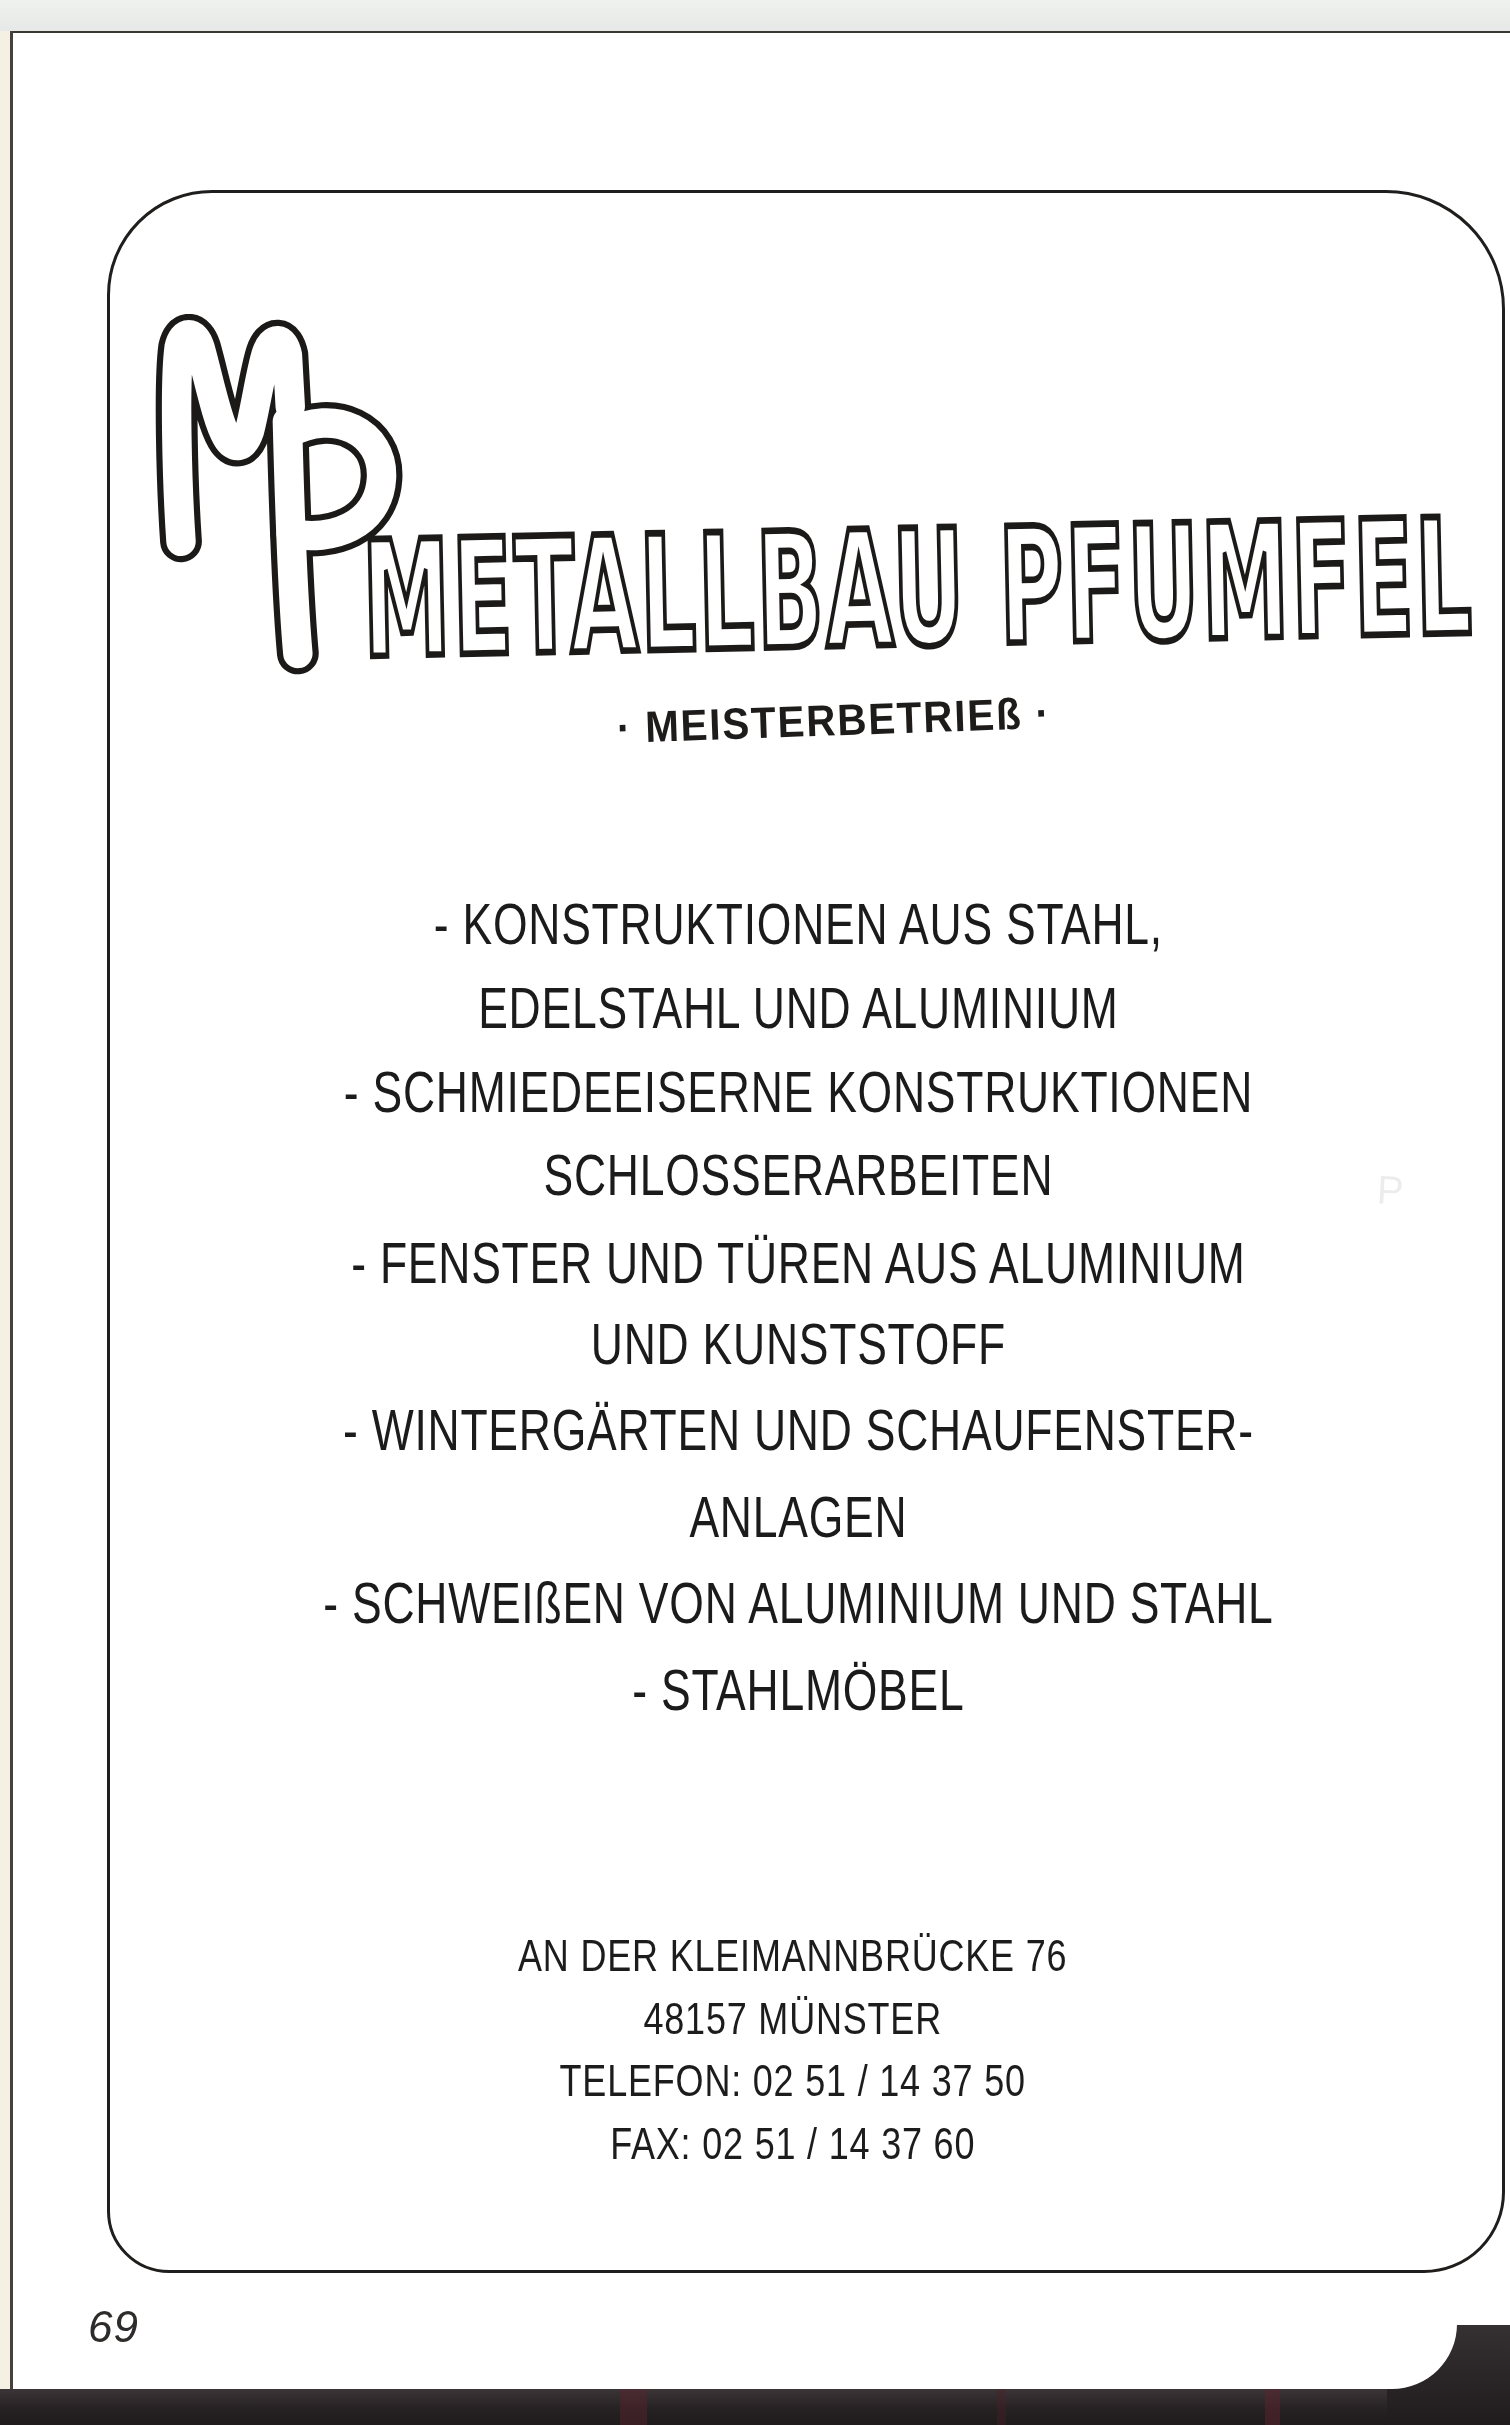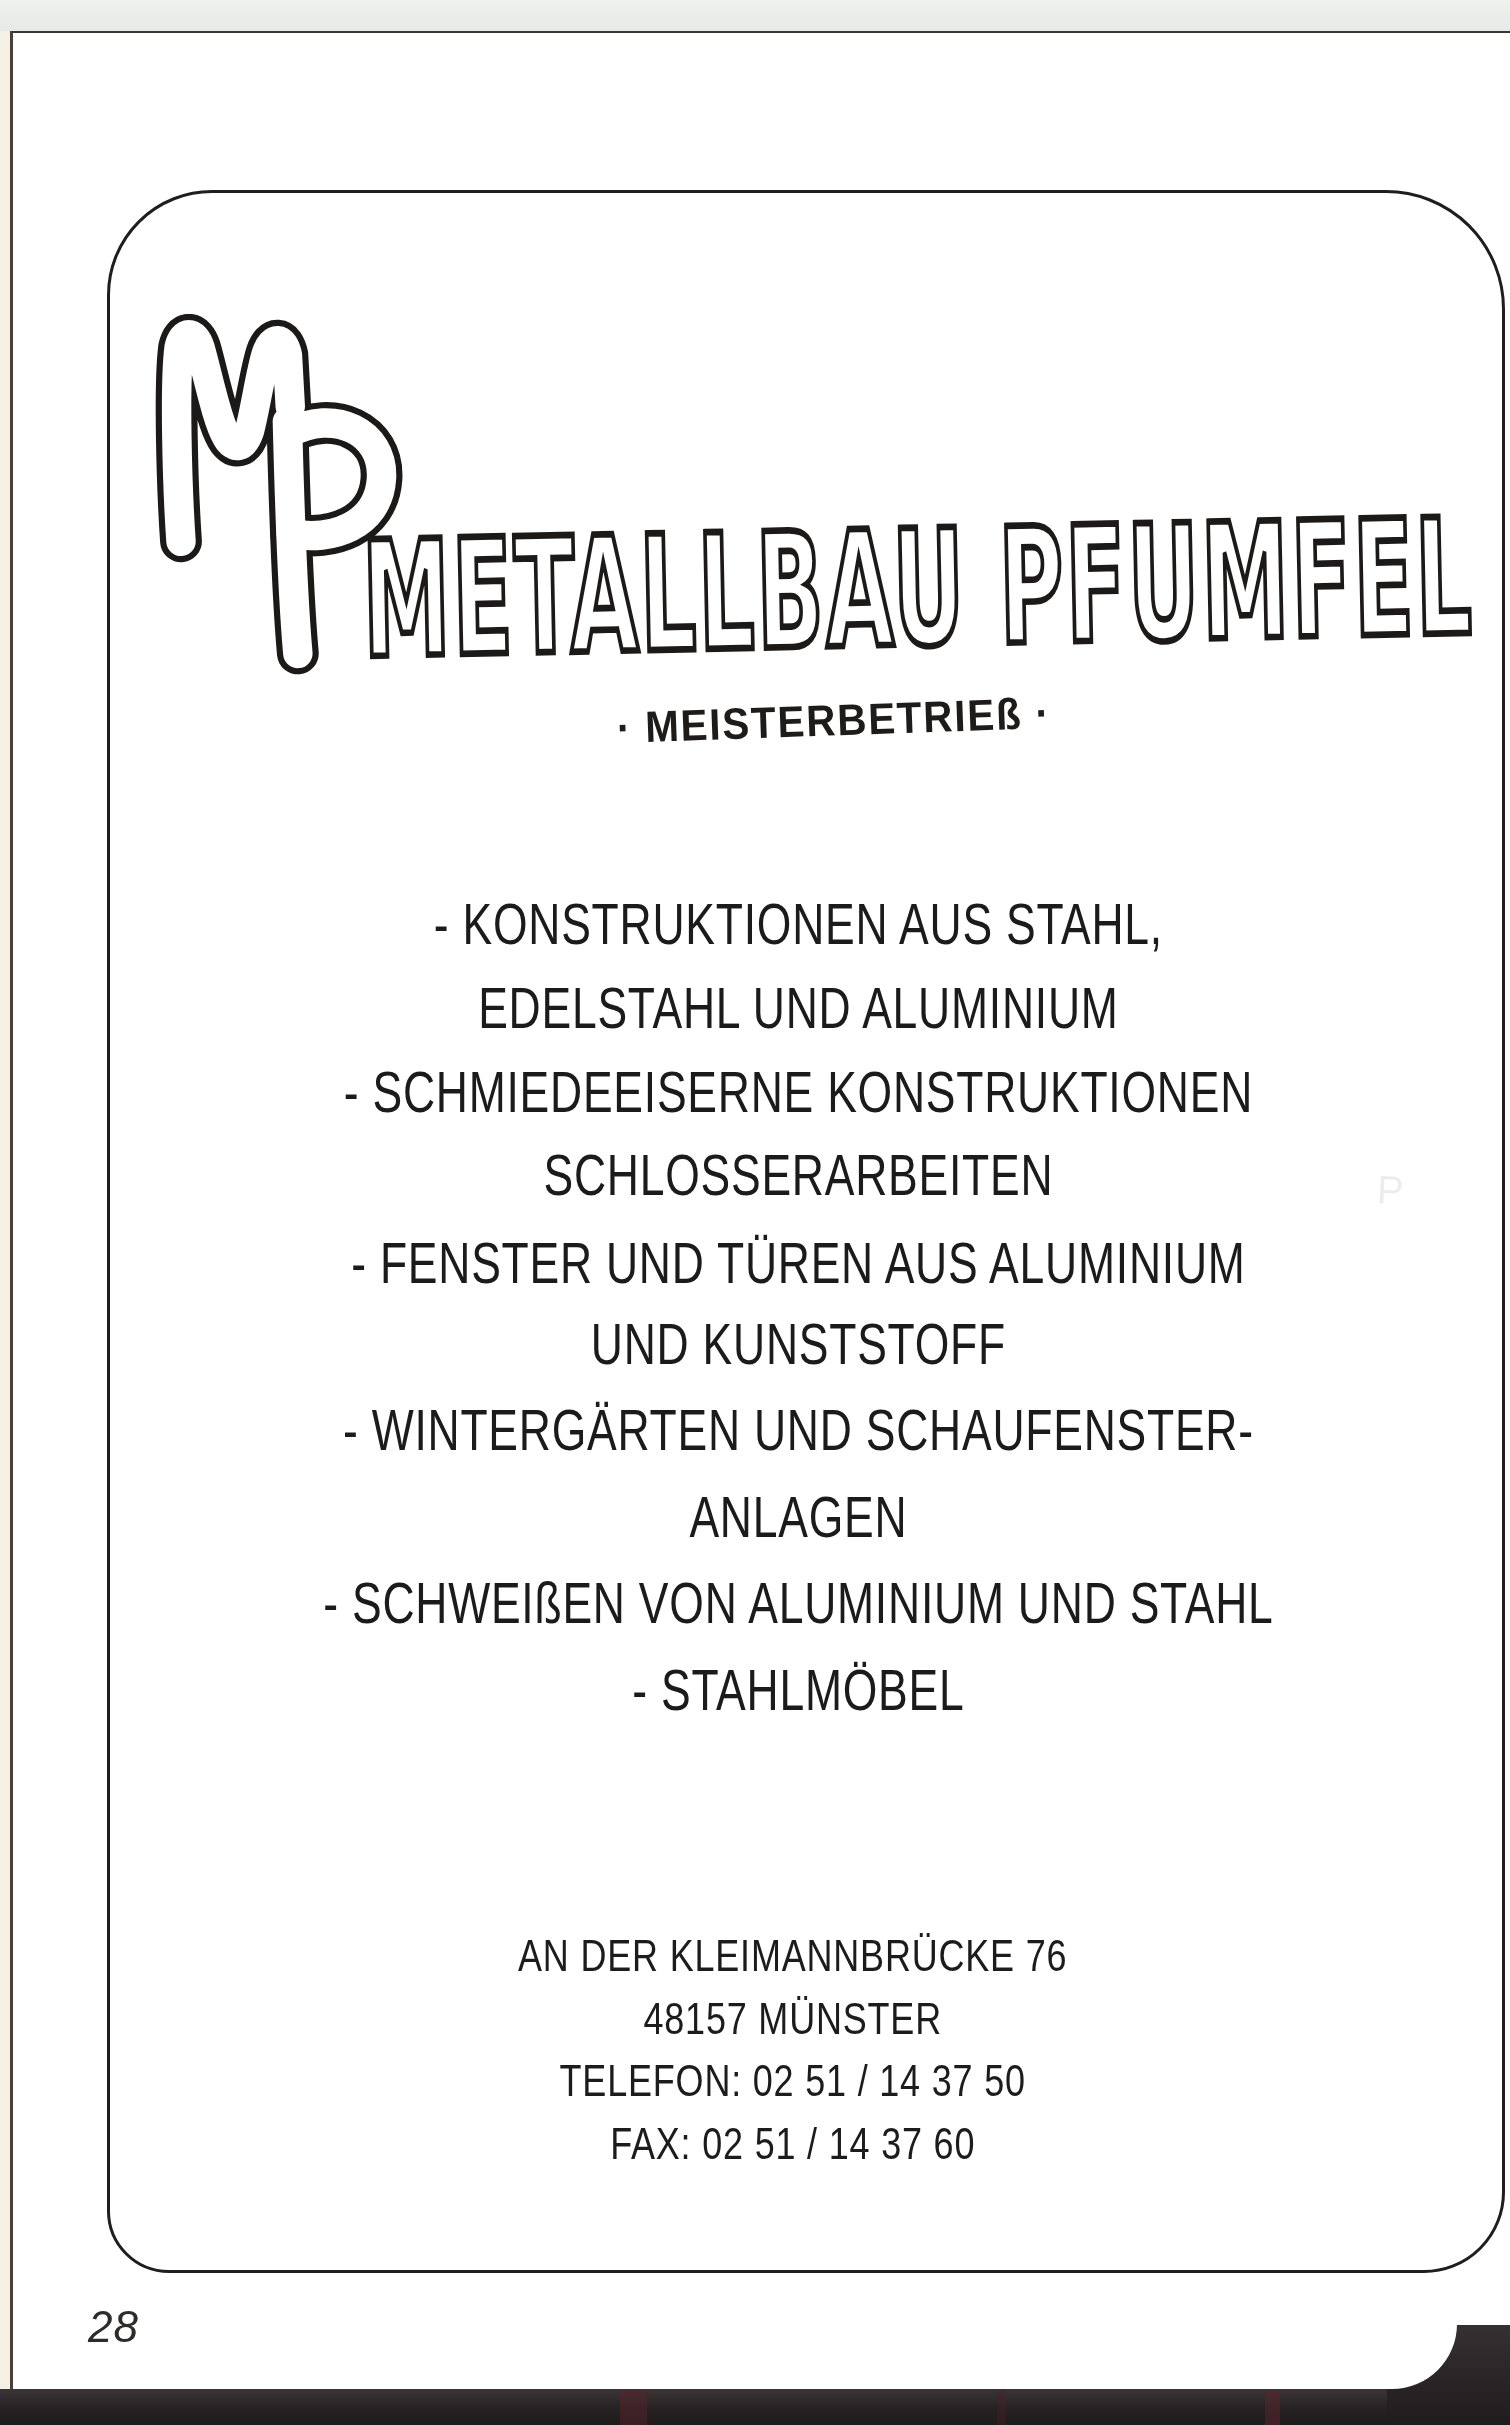--- a/index.html
+++ b/index.html
@@ -131,21 +131,21 @@
 
 <div class="address">
   <div class="addr-line" style="top:1927px">AN DER KLEIMANNBRÜCKE 76</div>
   <div class="addr-line" style="top:1990px">48157 MÜNSTER</div>
   <div class="addr-line" style="top:2052px">TELEFON: 02 51 / 14 37 50</div>
   <div class="addr-line" style="top:2115px">FAX: 02 51 / 14 37 60</div>
 </div>
 
 <div class="showthrough">P</div>
 
-<div class="page-number">28</div>
+<div class="page-number">69</div>
 
 <div class="scan-bottom">
   <div class="streak s1"></div>
   <div class="streak s2"></div>
   <div class="streak s3"></div>
   <div class="streak s4"></div>
 </div>
 <div class="corner-dark"></div>
 <div class="corner-white"></div>
 

